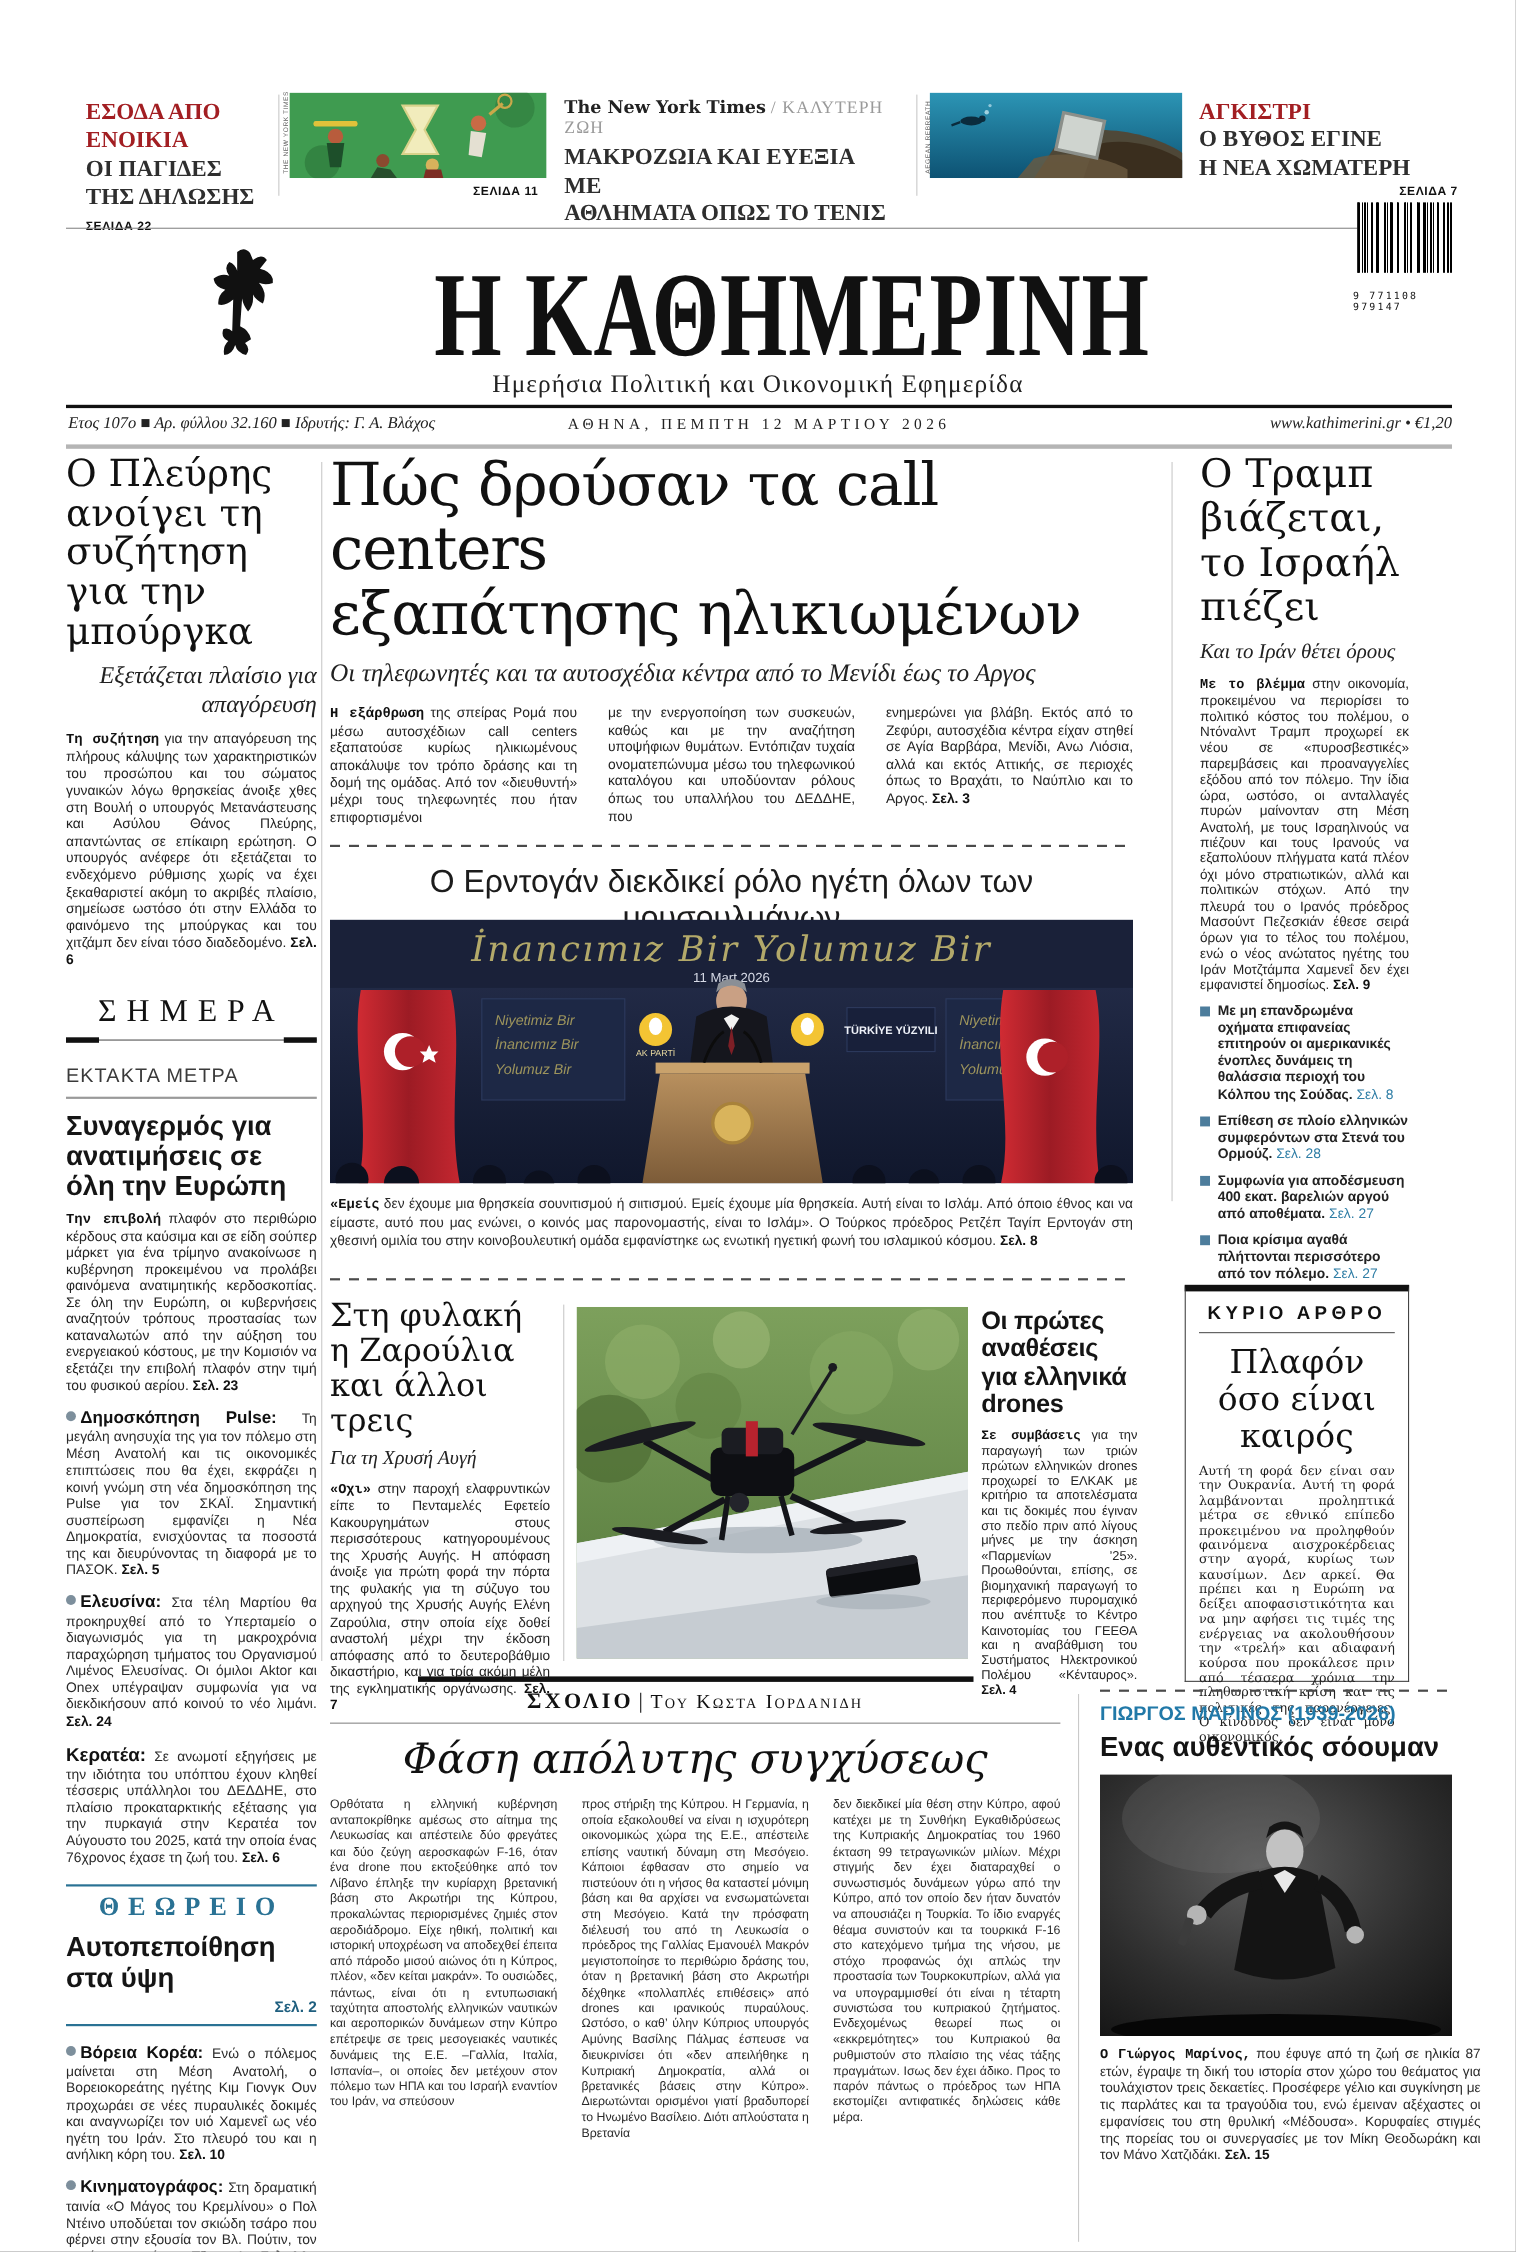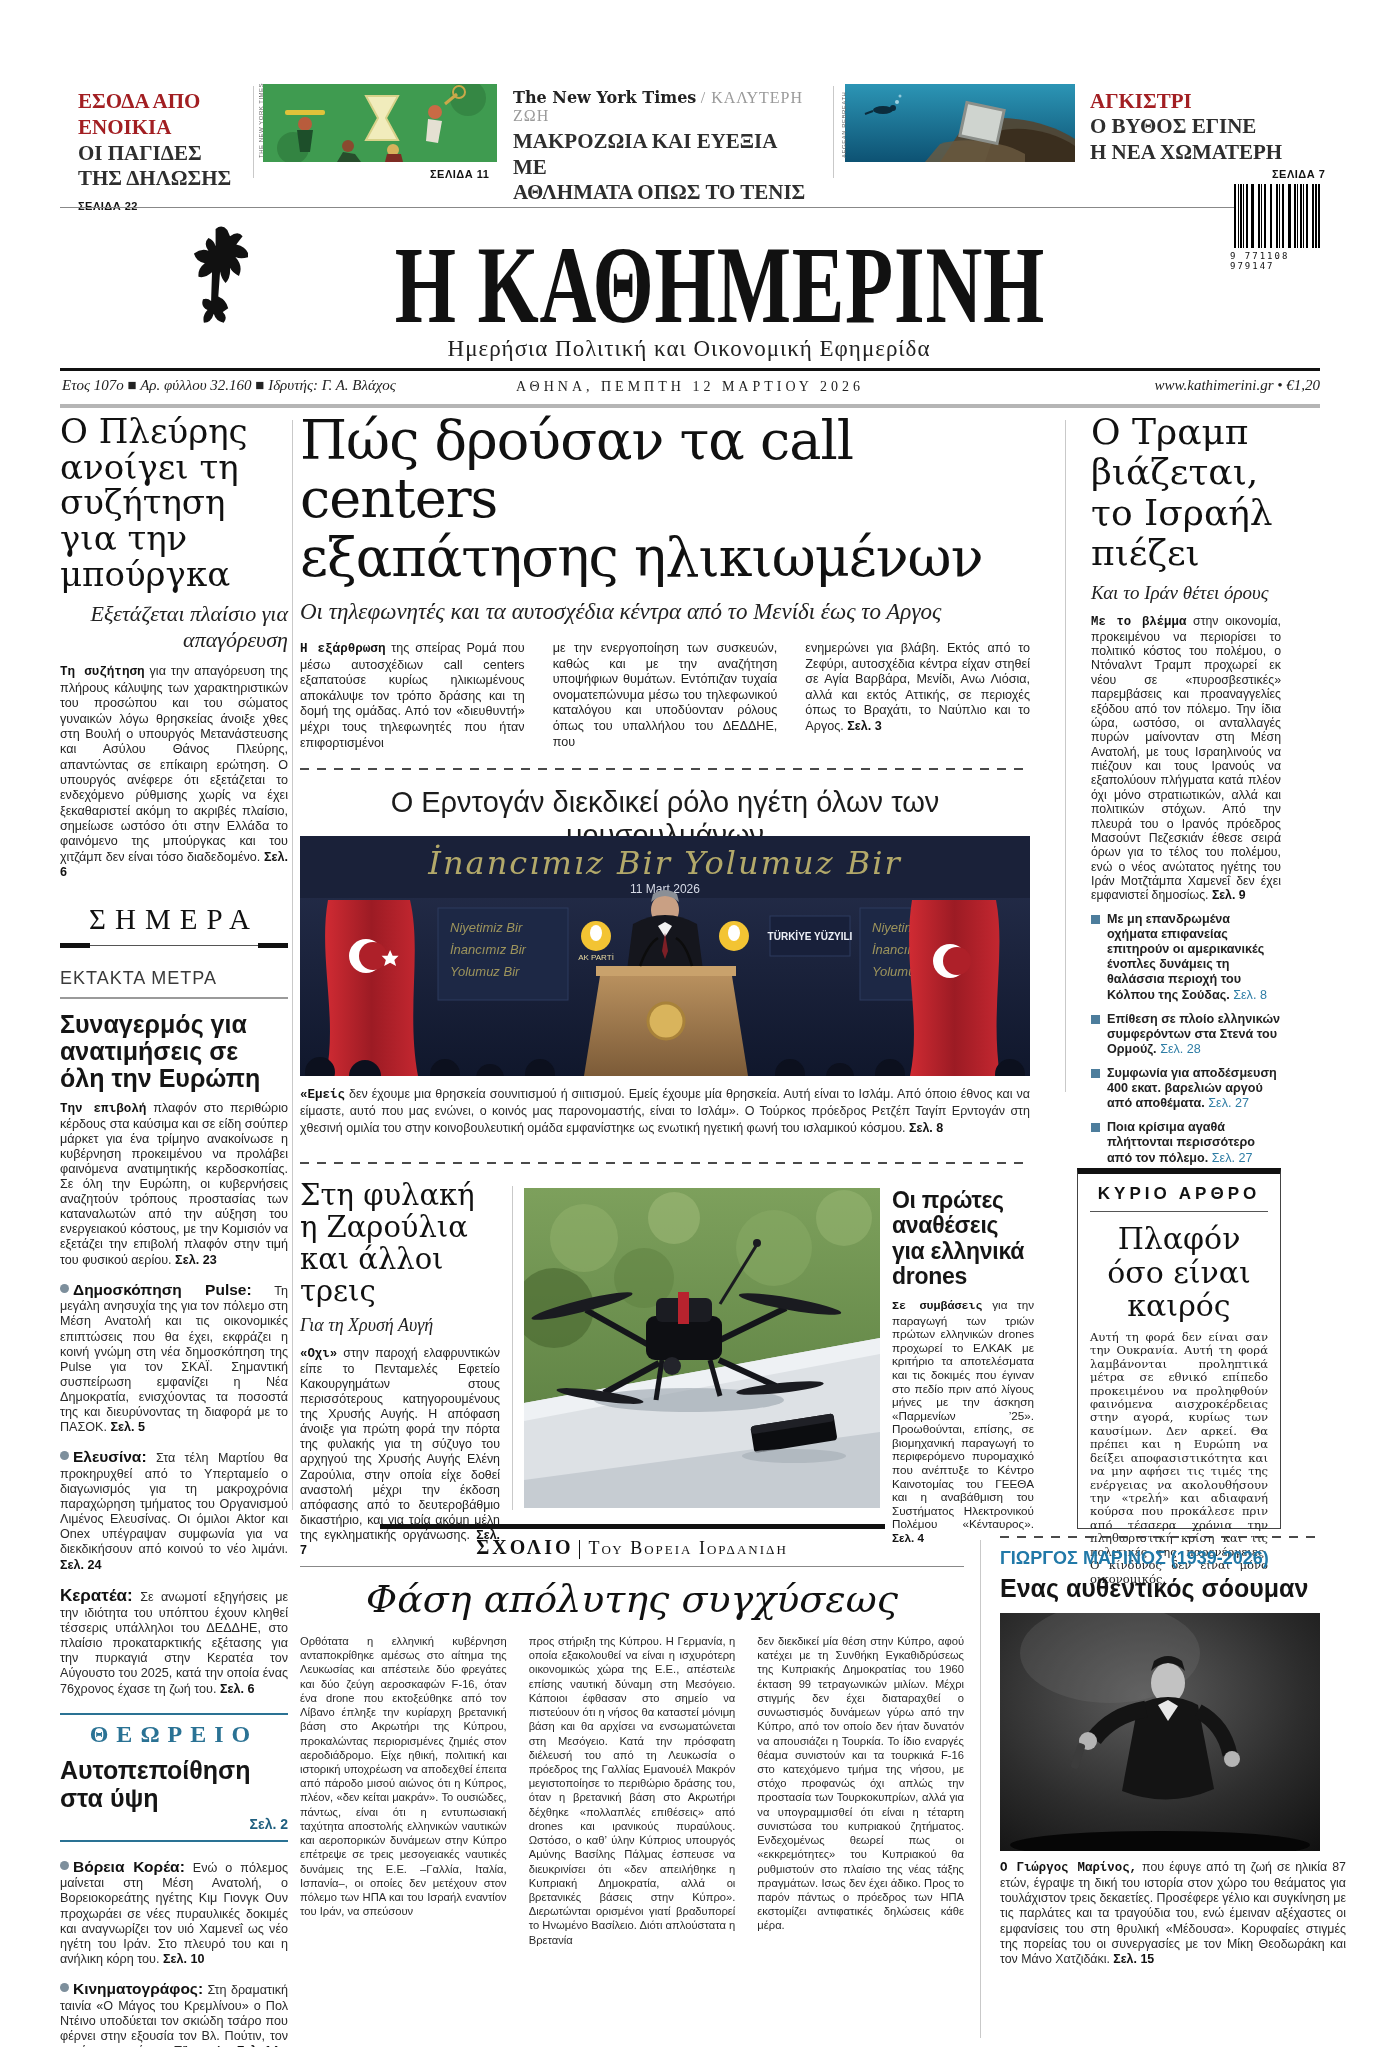--- a/index.html
+++ b/index.html
@@ -160,21 +160,21 @@
 
   <div class="abs" style="left:194px;top:224px;width:54px;height:102px;">
     <svg width="54" height="102" viewBox="0 0 60 110">
       <path fill="#111" d="M24,4 q7,-6 13,1 l3,7 q9,-7 14,0 l-7,9 q13,3 14,14 q-9,3 -15,0 q9,10 4,21 q-7,-3 -10,-9 q1,11 -5,17 q-5,-6 -6,-13 l-2,28 q9,4 11,13 l-6,4 q6,6 1,12 q-9,-2 -11,-10 q-3,10 -11,10 q-2,-8 4,-14 q-8,-4 -5,-12 q5,-2 9,2 l1,-32 q-8,7 -15,5 q-1,-9 7,-15 q-10,-2 -12,-11 q8,-6 16,-3 q-6,-8 0,-14 q6,2 8,9 z"></path>
     </svg>
   </div>
   <div class="abs" style="left:250px;top:222px;width:940px;text-align:center;">
     <div class="mast-title">Η ΚΑΘΗΜΕΡΙΝΗ</div>
   </div>
   <div class="barcode" style="left:1234px;top:184px;width:86px;height:64px;"></div>
-  <div class="abs" style="left:1230px;top:251px;width:94px;font-size:9px;letter-spacing:2px;font-family:'DejaVu Sans Mono',monospace;color:#111;">9 771108 979147</div>
+  <div class="abs" style="left:1230px;top:265px;width:94px;font-size:9px;letter-spacing:2px;font-family:'DejaVu Sans Mono',monospace;color:#111;">9 771108 979147</div>
 
   <div class="abs mast-sub" style="left:0;top:336px;width:1378px;text-align:center;">Ημερήσια Πολιτική και Οικονομική Εφημερίδα</div>
   <div class="abs" style="left:60px;top:368px;width:1260px;height:3px;background:#111;"></div>
 
   <div class="abs dateline" style="left:62px;top:377px;">Ετος 107ο ■ Αρ. φύλλου 32.160 ■ Ιδρυτής: Γ. Α. Βλάχος</div>
   <div class="abs dateline-c" style="left:380px;top:379px;width:620px;text-align:center;">ΑΘΗΝΑ, ΠΕΜΠΤΗ 12 ΜΑΡΤΙΟΥ 2026</div>
   <div class="abs dateline" style="left:1108px;top:377px;width:212px;text-align:right;">www.kathimerini.gr • €1,20</div>
   <div class="abs" style="left:60px;top:404px;width:1260px;height:4px;background:#b5b5b5;"></div>
 
   <div class="vrule" style="left:292px;top:420px;height:1090px;"></div>
@@ -405,21 +405,21 @@
     <div class="bodytx just" style="font-size:11.7px;line-height:1.16;margin-top:9px;">
       <span class="lead-b">Σε συμβάσεις</span><span> για την παραγωγή των τριών πρώτων ελληνικών drones προχωρεί το ΕΛΚΑΚ με κριτήριο τα αποτελέσματα και τις δοκιμές που έγιναν στο πεδίο πριν από λίγους μήνες με την άσκηση «Παρμενίων ’25». Προωθούνται, επίσης, σε βιομηχανική παραγωγή το περιφερόμενο πυρομαχικό που ανέπτυξε το Κέντρο Καινοτομίας του ΓΕΕΘΑ και η αναβάθμιση του Συστήματος Ηλεκτρονικού Πολέμου «Κένταυρος». </span><span class="pg-b">Σελ. 4</span>
     </div>
   </div>
 
   <div class="abs" style="left:300px;top:1524px;width:664px;">
     <div class="sx-bar"></div>
     <div class="sx-head">
       <span class="l1">ΣΧΟΛΙΟ</span>
       <span class="l1" style="font-weight:normal;">|</span>
-      <span class="byl">Του Βόρεια Ιορδανιδη</span>
+      <span class="byl">Του Κωστα Ιορδανιδη</span>
     </div>
     <div class="sx-rule"></div>
     <div class="sx-title">Φάση απόλυτης συγχύσεως</div>
     <div class="sx-cols">
       <div class="sx-col">Ορθότατα η ελληνική κυβέρνηση ανταποκρίθηκε αμέσως στο αίτημα της Λευκωσίας και απέστειλε δύο φρεγάτες και δύο ζεύγη αεροσκαφών F-16, όταν ένα drone που εκτοξεύθηκε από τον Λίβανο έπληξε την κυρίαρχη βρετανική βάση στο Ακρωτήρι της Κύπρου, προκαλώντας περιορισμένες ζημιές στον αεροδιάδρομο. Είχε ηθική, πολιτική και ιστορική υποχρέωση να αποδεχθεί έπειτα από πάροδο μισού αιώνος ότι η Κύπρος, πλέον, «δεν κείται μακράν». Το ουσιώδες, πάντως, είναι ότι η εντυπωσιακή ταχύτητα αποστολής ελληνικών ναυτικών και αεροπορικών δυνάμεων στην Κύπρο επέτρεψε σε τρεις μεσογειακές ναυτικές δυνάμεις της Ε.Ε. –Γαλλία, Ιταλία, Ισπανία–, οι οποίες δεν μετέχουν στον πόλεμο των ΗΠΑ και του Ισραήλ εναντίον του Ιράν, να σπεύσουν</div>
       <div class="sx-col">προς στήριξη της Κύπρου. Η Γερμανία, η οποία εξακολουθεί να είναι η ισχυρότερη οικονομικώς χώρα της Ε.Ε., απέστειλε επίσης ναυτική δύναμη στη Μεσόγειο. Κάποιοι έφθασαν στο σημείο να πιστεύουν ότι η νήσος θα καταστεί μόνιμη βάση και θα αρχίσει να ενσωματώνεται στη Μεσόγειο. Κατά την πρόσφατη διέλευσή του από τη Λευκωσία ο πρόεδρος της Γαλλίας Εμανουέλ Μακρόν μεγιστοποίησε το περιθώριο δράσης του, όταν η βρετανική βάση στο Ακρωτήρι δέχθηκε «πολλαπλές επιθέσεις» από drones και ιρανικούς πυραύλους. Ωστόσο, ο καθ’ ύλην Κύπριος υπουργός Αμύνης Βασίλης Πάλμας έσπευσε να διευκρινίσει ότι «δεν απειλήθηκε η Κυπριακή Δημοκρατία, αλλά οι βρετανικές βάσεις στην Κύπρο». Διερωτώνται ορισμένοι γιατί βραδυπορεί το Ηνωμένο Βασίλειο. Διότι απλούστατα η Βρετανία</div>
       <div class="sx-col">δεν διεκδικεί μία θέση στην Κύπρο, αφού κατέχει με τη Συνθήκη Εγκαθιδρύσεως της Κυπριακής Δημοκρατίας του 1960 έκταση 99 τετραγωνικών μιλίων. Μέχρι στιγμής δεν έχει διαταραχθεί ο συνωστισμός δυνάμεων γύρω από την Κύπρο, από τον οποίο δεν ήταν δυνατόν να απουσιάζει η Τουρκία. Το ίδιο εναργές θέαμα συνιστούν και τα τουρκικά F-16 στο κατεχόμενο τμήμα της νήσου, με στόχο προφανώς όχι απλώς την προστασία των Τουρκοκυπρίων, αλλά για να υπογραμμισθεί ότι είναι η τέταρτη συνιστώσα του κυπριακού ζητήματος. Ενδεχομένως θεωρεί πως οι «εκκρεμότητες» του Κυπριακού θα ρυθμιστούν στο πλαίσιο της νέας τάξης πραγμάτων. Ισως δεν έχει άδικο. Προς το παρόν πάντως ο πρόεδρος των ΗΠΑ εκστομίζει αντιφατικές δηλώσεις κάθε μέρα.</div>
     </div>
   </div>
 

